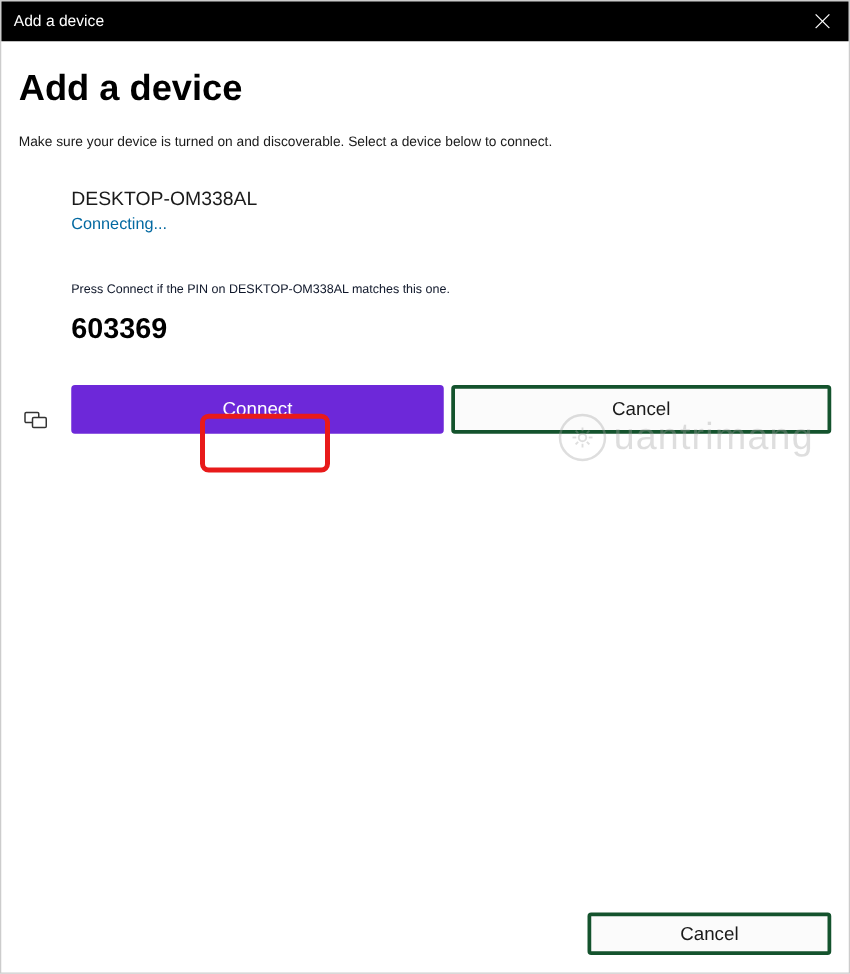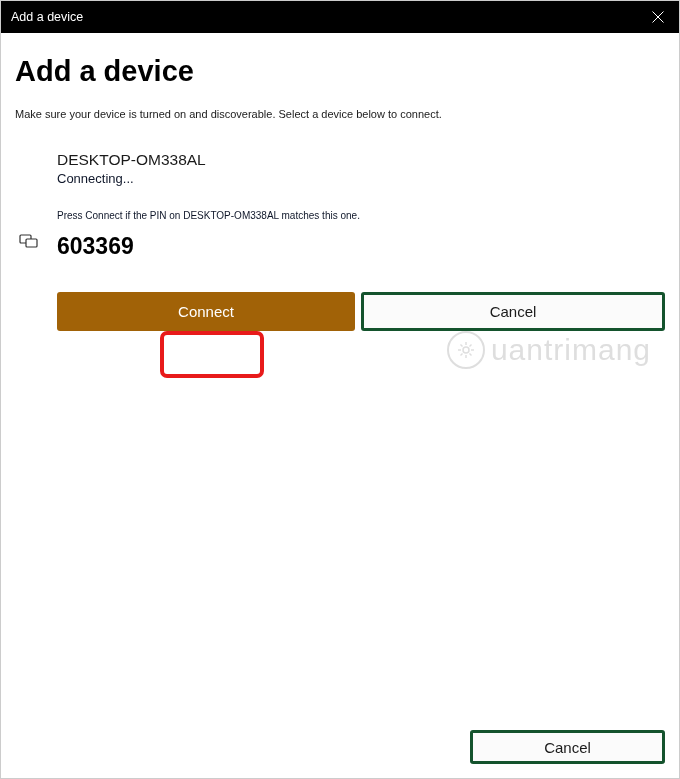--- a/index.html
+++ b/index.html
@@ -51,42 +51,42 @@
       color: #000;
     }
     .subheading {
       font-size: 11px;
       color: #1a1a1a;
       line-height: 1.5;
       margin-bottom: 28px;
     }
     .device-row {
       display: flex;
-      align-items: center;
+      align-items: flex-end;
       gap: 18px;
       padding-left: 4px;
     }
     .device-icon {
       margin-top: 2px;
       width: 20px;
       height: 20px;
       flex-shrink: 0;
     }
     .device-info {
       flex: 1;
     }
     .device-name {
       font-size: 15.5px;
       color: #1a1a1a;
       margin-bottom: 2px;
     }
     .device-status {
       font-size: 13px;
-      color: #0f172a;
-      margin-bottom: 24px;
+      color: #0369a1;
+      margin-bottom: 40px;
     }
     .pin-instruction {
       font-size: 10px;
       color: #0f172a;
       margin-bottom: 12px;
     }
     .pin-code {
       font-size: 23px;
       font-weight: 600;
       color: #000;
@@ -101,21 +101,21 @@
       height: 39px;
       font-size: 15px;
       font-family: inherit;
       border-radius: 3px;
       cursor: pointer;
       display: flex;
       align-items: center;
       justify-content: center;
     }
     .btn-primary {
-      background: #a16207;
+      background: #6d28d9;
       color: #fff;
       border: none;
     }
     .btn-secondary {
       background: #fbfbfb;
       color: #1a1a1a;
       border: 3px solid #14532d;
     }
     .highlight-box {
       position: absolute;

